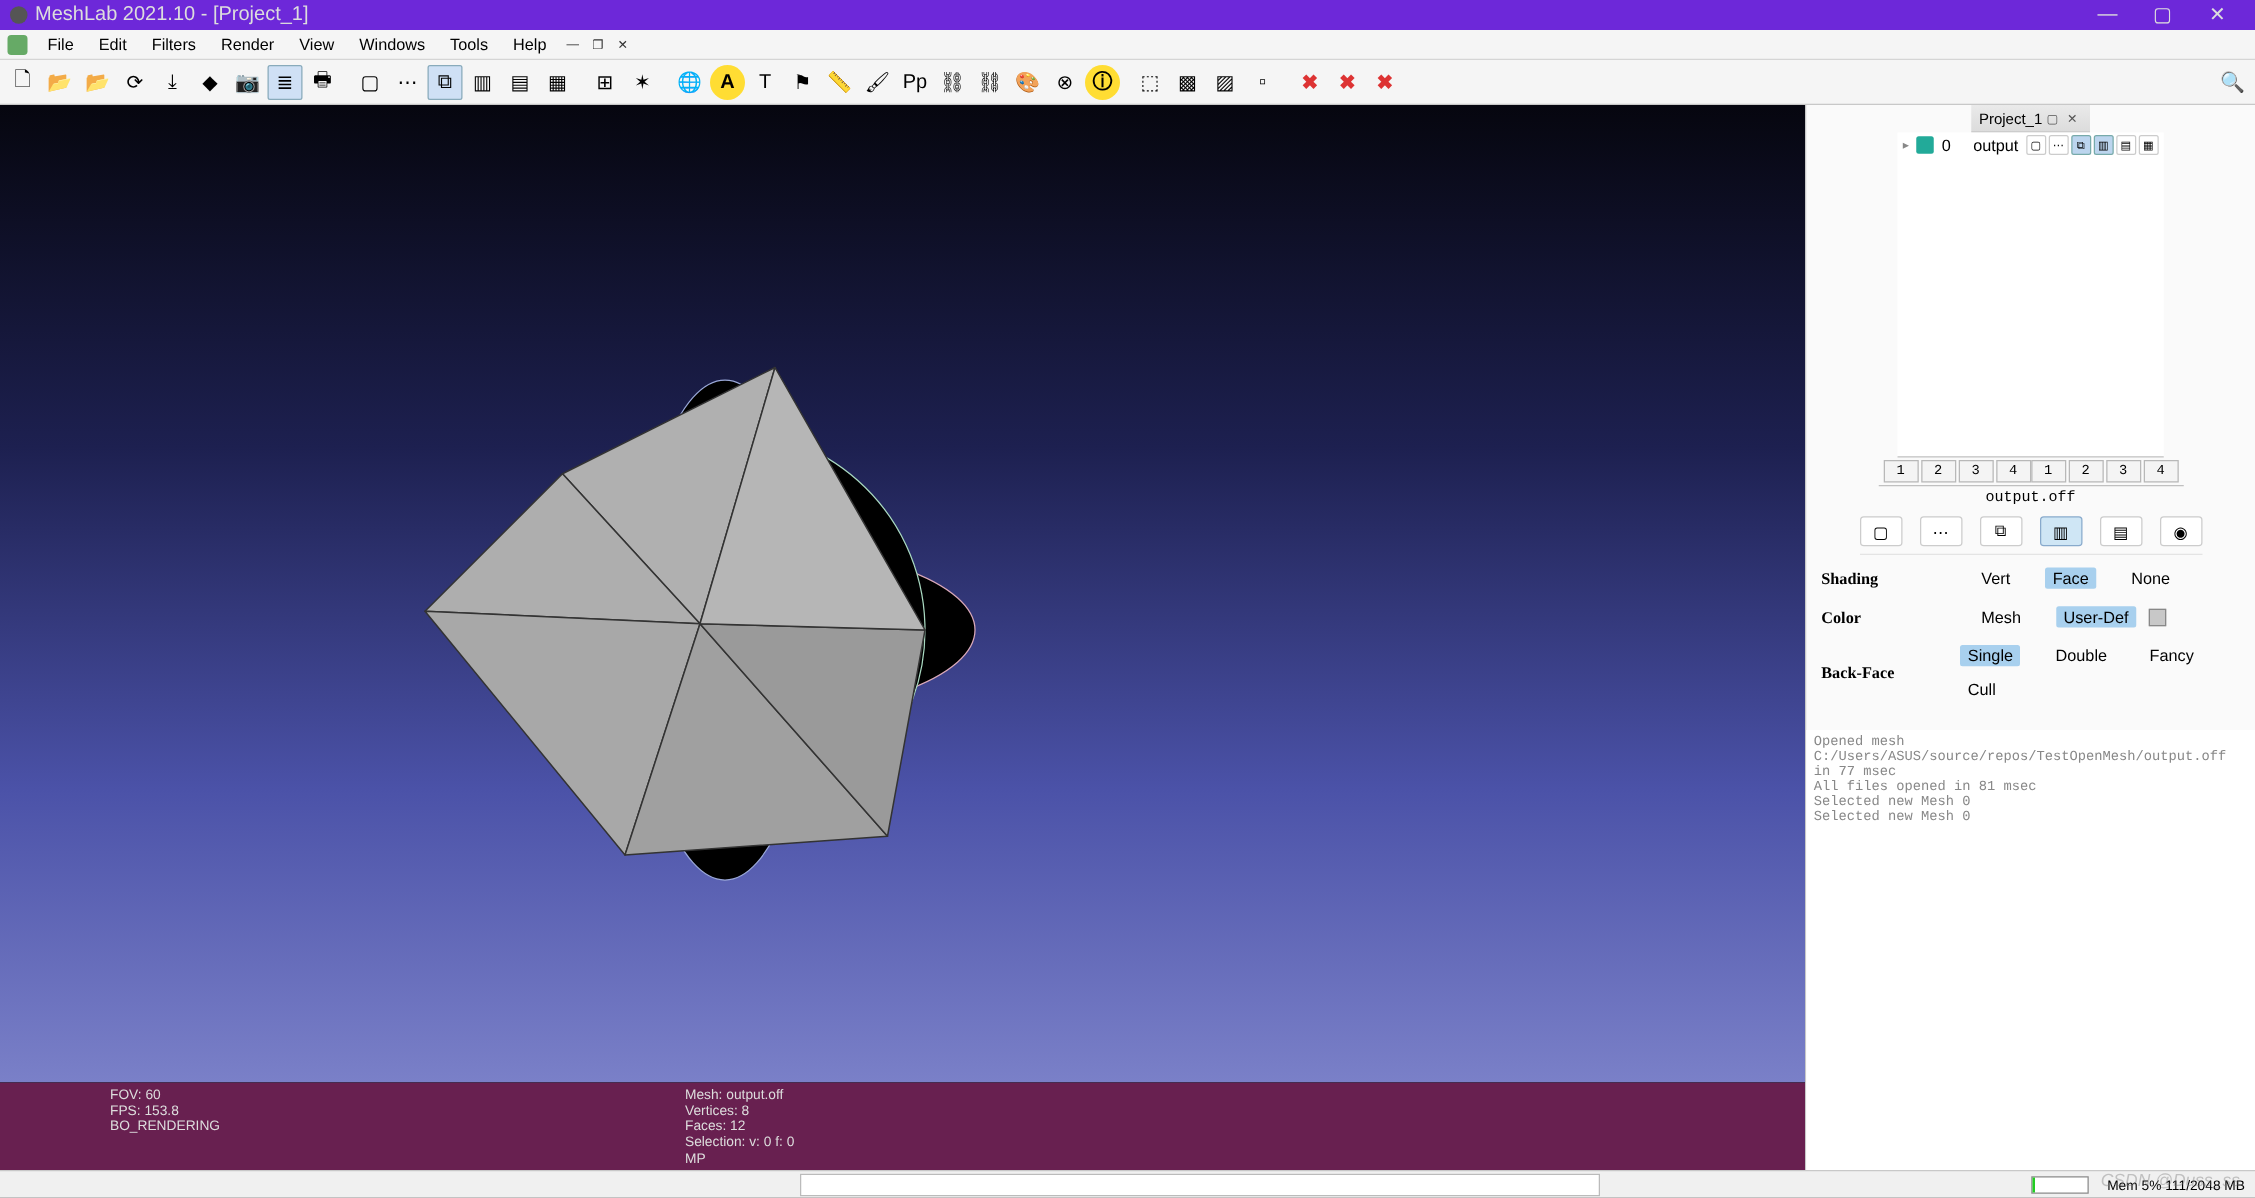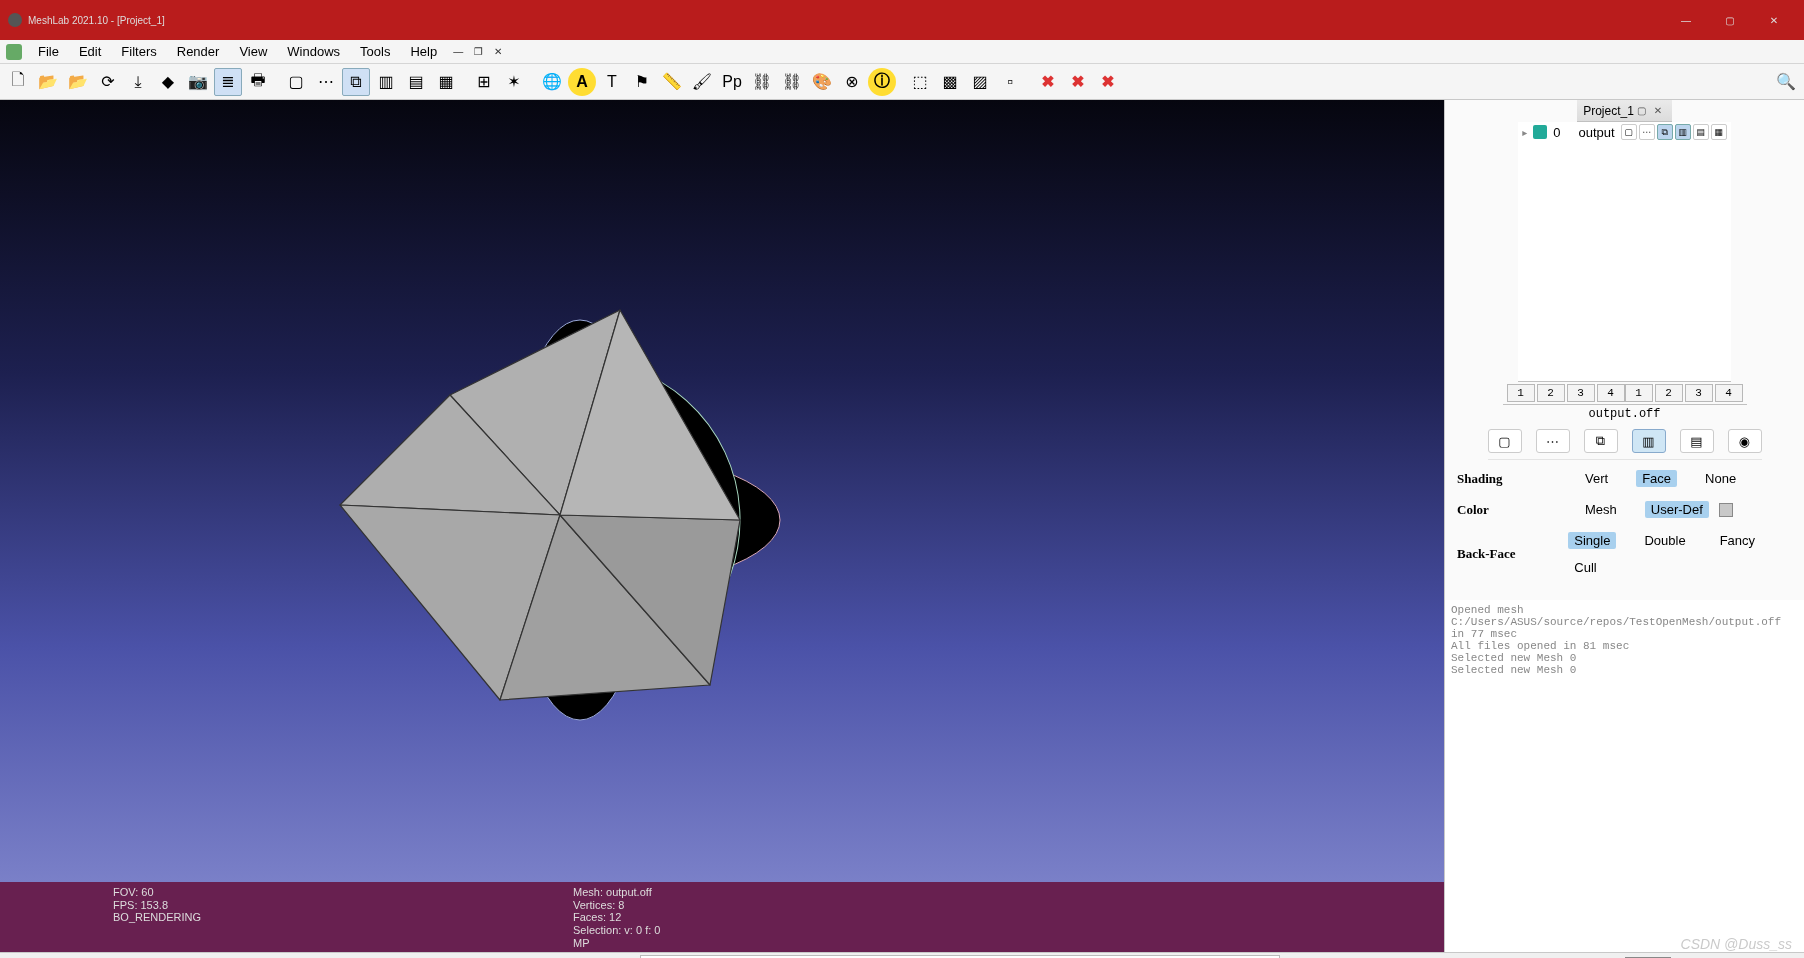--- a/index.html
+++ b/index.html
@@ -1,37 +1,37 @@
 <!DOCTYPE html>
 <html><head>
 <meta charset="utf-8">
 <style>
 * { margin: 0; padding: 0; box-sizing: border-box; font-family: "Segoe UI", Tahoma, sans-serif; }
 html, body { width: 1804px; height: 958px; overflow: hidden; background: #f0f0f0; }
-.titlebar { height: 40px; background: #b91c1c; color: #ddd; display: flex; align-items: center; padding: 0 8px; font-size: 10px; }
+.titlebar { height: 24px; background: #6d28d9; color: #ddd; display: flex; align-items: center; padding: 0 8px; font-size: 16px; }
 .titlebar .title-icon { width: 14px; height: 14px; border-radius: 50%; background: #555; margin-right: 6px; display: inline-block; }
 .titlebar .spacer { flex: 1; }
 .titlebar .win-btn { width: 44px; height: 24px; display: flex; align-items: center; justify-content: center; color: #ddd; cursor: pointer; }
 .menubar { height: 24px; background: #f5f5f5; display: flex; align-items: center; padding: 0 4px; border-bottom: 1px solid #d5d5d5; font-size: 13px; }
 .menubar .ml-icon { width: 16px; height: 16px; background: #6a6; border-radius: 3px; margin: 0 6px 0 2px; }
 .menubar .menu-item { padding: 2px 10px; cursor: pointer; text-align: center; }
 .menubar .mdi-btn { width: 18px; height: 14px; margin-left: 2px; display: flex; align-items: center; justify-content: center; font-size: 10px; cursor: pointer; color: #333; }
 .toolbar { height: 36px; background: #f5f5f5; display: flex; align-items: center; padding: 0 4px; border-bottom: 1px solid #c8c8c8; gap: 2px; }
 .toolbar .tbtn { width: 28px; height: 28px; display: flex; align-items: center; justify-content: center; border: 1px solid transparent; border-radius: 2px; cursor: pointer; font-size: 16px; }
 .toolbar .tbtn.active { background: #cfe0f5; border-color: #8ab; }
 .toolbar .sep { width: 6px; height: 24px; }
 .toolbar .search-btn { margin-left: auto; }
 .main { display: flex; height: calc(100% - 24px - 24px - 36px - 22px); }
 .viewport-wrap { flex: 1; display: flex; flex-direction: column; background: #000; position: relative; }
 .viewport { flex: 1; position: relative; overflow: hidden; }
 .grad-bg { position: absolute; inset: 0; background: linear-gradient(to bottom, #06060f 0%, #1d2050 35%, #4b52a8 70%, #7a80c8 100%); }
 .trackball { position: absolute; left: 370px; top: 210px; width: 420px; height: 420px; }
 .mesh-svg { position: absolute; left: 320px; top: 190px; }
 .mesh-svg polygon { stroke: #333; stroke-width: 1.2; stroke-linejoin: round; }
-.info-bar { height: 70px; background: rgba(122, 38, 94, 0.85); color: #ddd; font-family: "Courier New", monospace; font-size: 11px; display: flex; padding: 4px 113px; }
+.info-bar { height: 70px; background: rgba(122, 38, 94, 0.85); color: #ddd; font-family: "Courier New", monospace; font-size: 11px; display: flex; padding: 4px 88px; }
 .info-left, .info-right { white-space: pre; line-height: 1.15; }
 .info-left { width: 460px; }
 .side { width: 360px; background: #fafafa; border-left: 1px solid #c8c8c8; display: flex; flex-direction: column; align-items: center; }
 .panel-hdr { height: 22px; background: linear-gradient(#eaeaea,#dcdcdc); border-bottom: 1px solid #c0c0c0; display: flex; align-items: center; padding: 0 6px; font-size: 12px; }
 .panel-hdr .spacer { flex: 1; }
 .panel-hdr .pbtn { width: 16px; height: 16px; display: flex; align-items: center; justify-content: center; cursor: pointer; font-size: 10px; color: #555; }
 .layer-list { flex: 0 0 260px; background: #fff; border-bottom: 1px solid #c0c0c0; overflow: auto; }
 .layer-row { display: flex; align-items: center; padding: 2px 4px; gap: 6px; font-size: 13px; }
 .layer-row .eye { width: 14px; height: 14px; background: #2a9; border-radius: 2px; display: inline-block; }
 .layer-row .mini-icons { margin-left: auto; display: flex; gap: 2px; }

